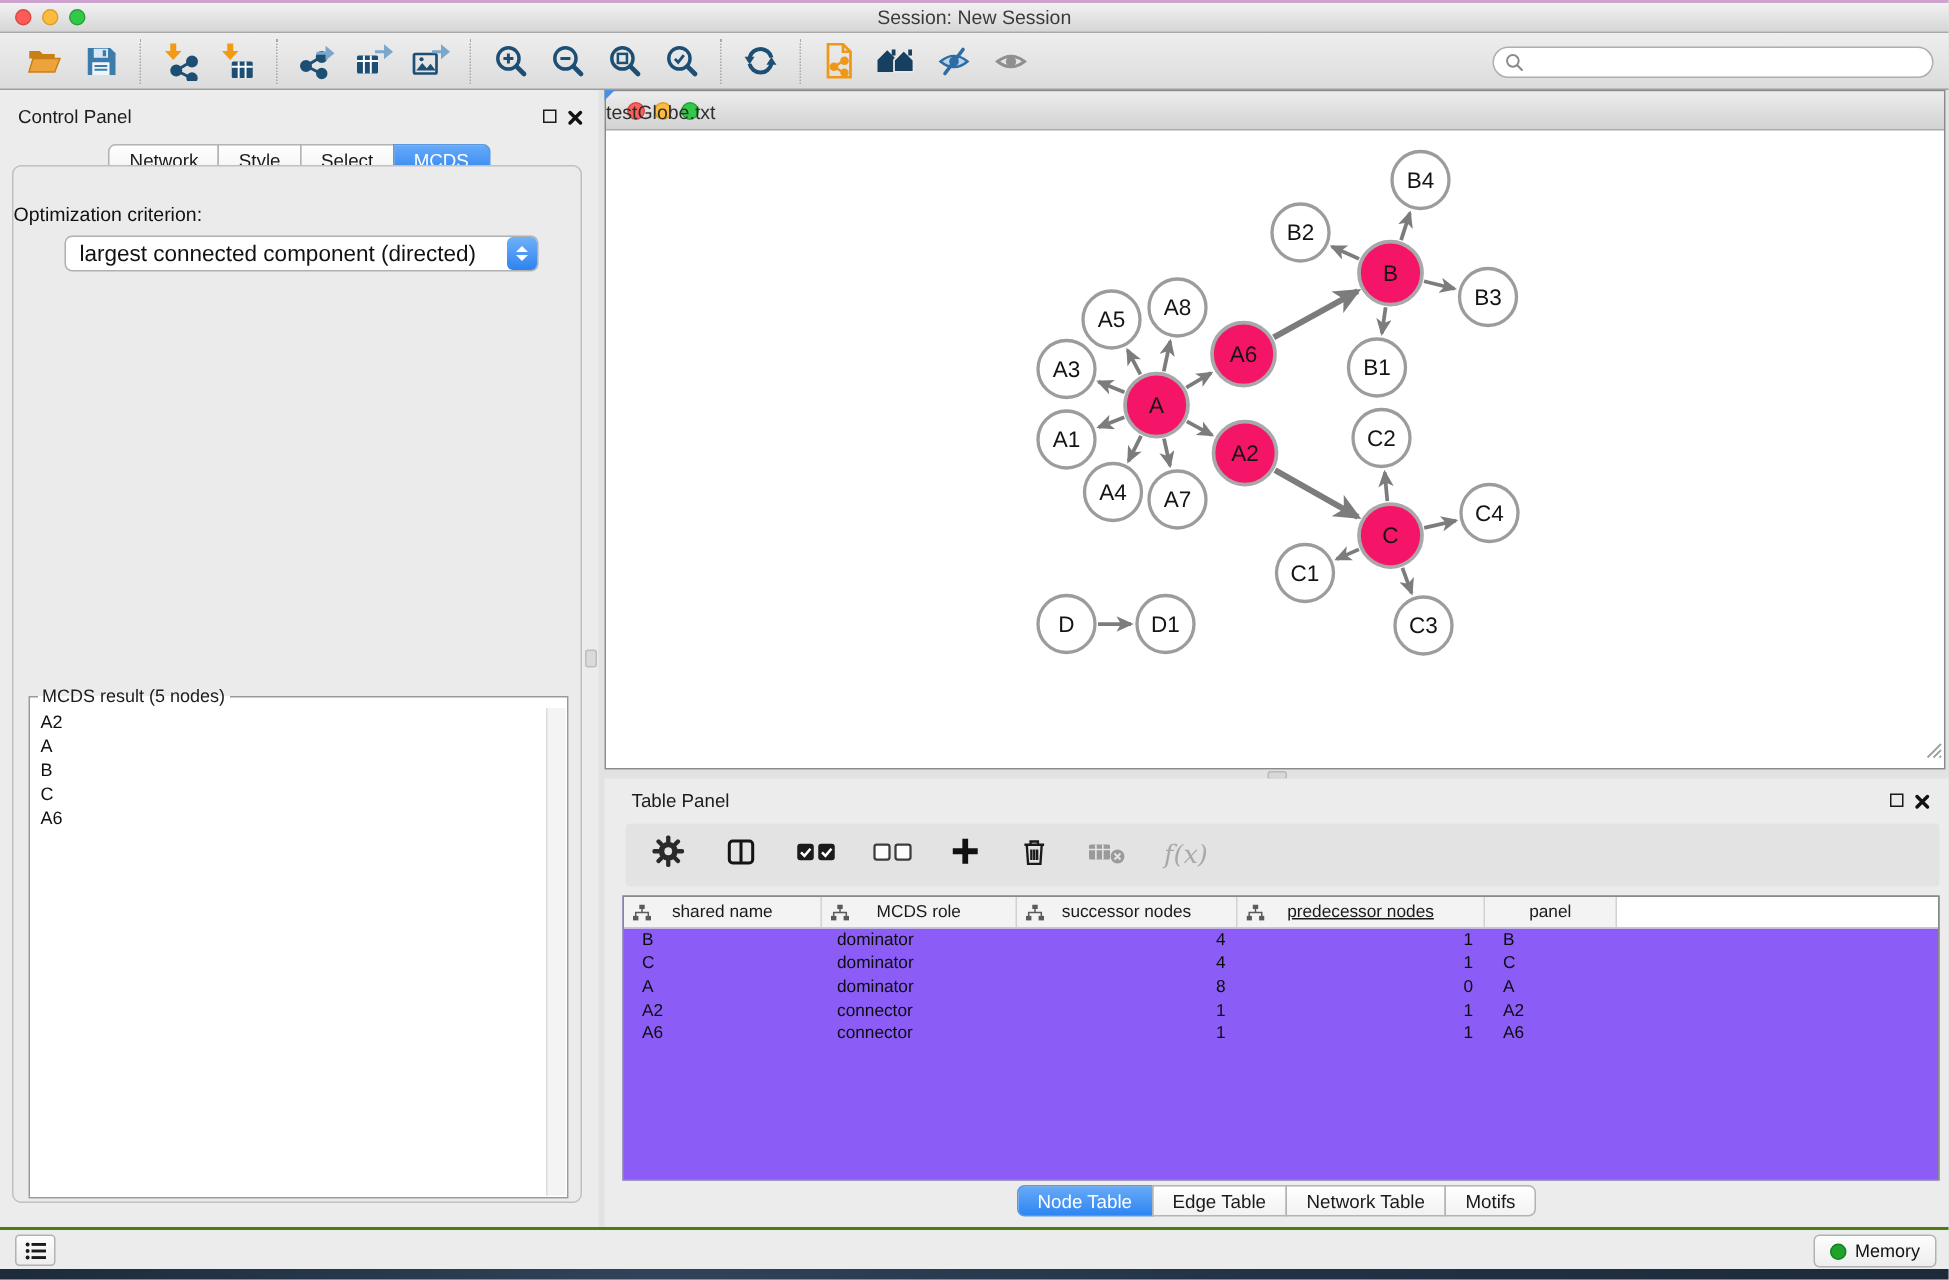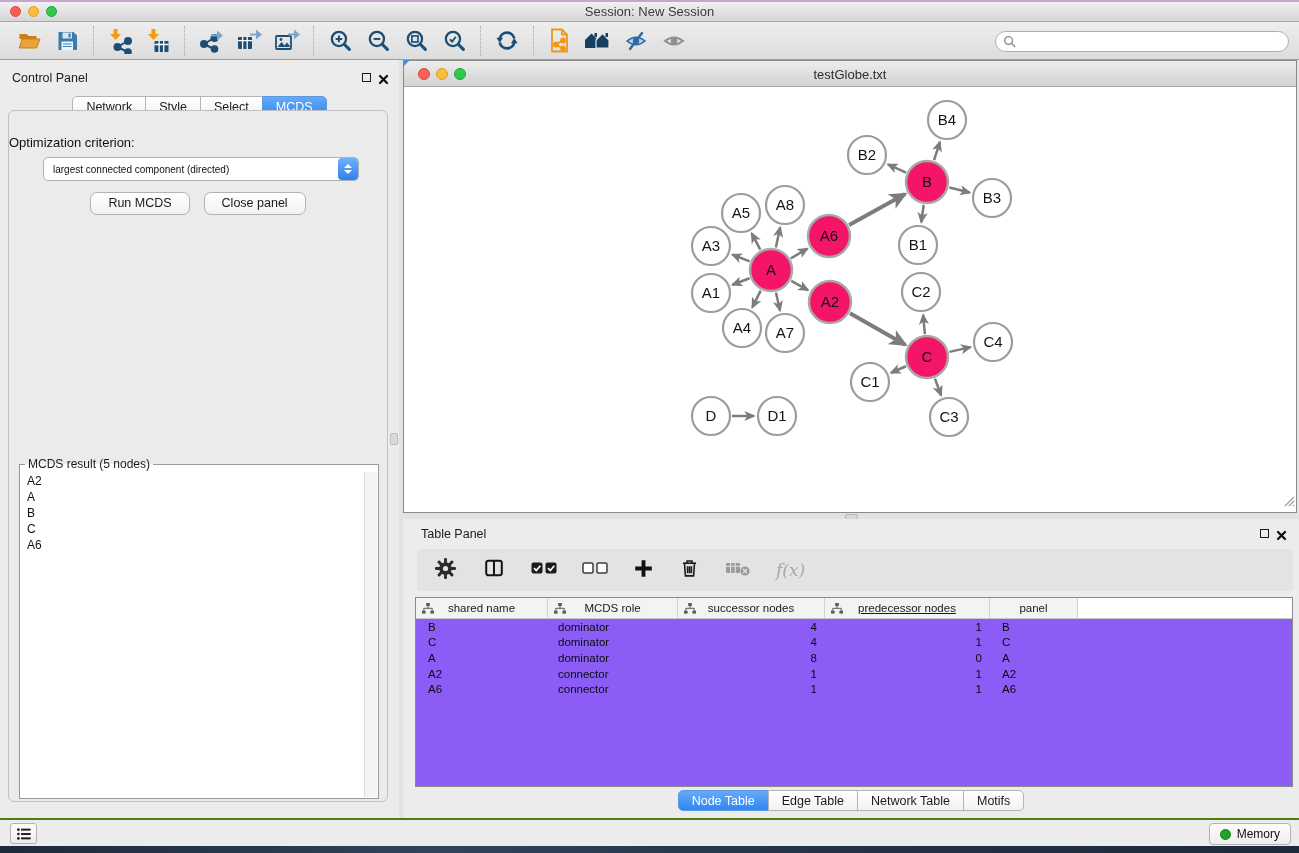--- a/index.html
+++ b/index.html
@@ -37,21 +37,21 @@
   .tab { height:21px; line-height:20px; padding:0 13px; background:linear-gradient(#ffffff,#f2f2f2);
     border:1px solid #b4b4b4; margin-left:-1px; font-size:12.5px; color:#1a1a1a; }
   .tab:first-child { border-radius:5px 0 0 5px; margin-left:0; }
   .tab:last-child { border-radius:0 5px 5px 0; }
   .tab.active { background:linear-gradient(#67aaf8,#2e86f2); color:#fff; border-color:#5d98de; }
   .cp-content { position:absolute; left:8px; right:11px; top:50px; bottom:16px;
     border:1px solid #c0c0c0; border-radius:6px; background:#ebebeb; }
   .opt-label { position:absolute; top:24px; width:100%; text-align:left; font-size:13px; color:#111; }
   .dropdown { position:absolute; left:34px; top:46px; width:316px; height:24px; background:#fff;
     border:1px solid #b0b0b0; border-radius:5px; display:flex; align-items:center; }
-  .dropdown .dd-text { flex:1; font-size:10px; color:#111; padding-left:9px; white-space:nowrap; }
+  .dropdown .dd-text { flex:1; font-size:15px; color:#111; padding-left:9px; white-space:nowrap; }
   .dd-stepper { width:20px; height:22px; margin-right:0px; border-radius:4px;
     background:linear-gradient(#6fb1fa,#2e82ef); display:flex; flex-direction:column; align-items:center; justify-content:center; gap:2px; }
   .dd-stepper i { display:block; width:0; height:0; border-left:4px solid transparent; border-right:4px solid transparent; }
   .dd-up { border-bottom:4px solid #fff; } .dd-down { border-top:4px solid #fff; }
   .btn-row { position:absolute; top:81px; width:100%; display:flex; justify-content:center; gap:14px; }
   .btn { height:23px; padding:0 17px; font-size:12.5px; color:#1a1a1a; background:linear-gradient(#ffffff,#f1f1f1);
     border:1px solid #b2b2b2; border-radius:7px; line-height:21px; }
   fieldset.result-box { position:absolute; left:10px; right:8px; top:346px; bottom:2px;
     border:1px solid #9a9a9a; background:#fff; }
   fieldset.result-box legend { font-size:12px; color:#1c1c1c; margin-left:5px; padding:0 3px; }
@@ -62,21 +62,21 @@
 
   
   .network-window { position:absolute; left:403px; top:60px; width:894px; height:453px;
     border:1px solid #8a8a8a; background:#fff; }
   .nw-corner { position:absolute; left:-1px; top:-1px; width:0; height:0;
     border-top:7px solid #4a90e2; border-right:7px solid transparent; z-index:5; }
   .nw-titlebar { position:absolute; left:0; top:0; width:100%; height:26px;
     background:linear-gradient(#ededed,#d2d2d2); border-bottom:1px solid #ababab; }
   .nw-lights { position:absolute; left:14px; top:7px; display:flex; gap:6px; }
   .nw-light { width:12px; height:12px; border-radius:50%; }
-  .nw-title { position:absolute; width:100%; top:6px; text-align:center; font-size:13px; color:#2e2e2e; }
+  .nw-title { position:absolute; width:100%; top:6px; text-align:left; font-size:13px; color:#2e2e2e; }
   .nw-canvas { position:absolute; left:0; top:27px; right:0; bottom:0; background:#fff; }
   .resize-grip { position:absolute; right:1px; bottom:1px; }
   .split-handle-h { position:absolute; left:845px; top:514px; width:13px; height:6px; background:#d8d8d8; border:1px solid #b9b9b9; border-radius:2px; }
 
   
   .table-panel { position:absolute; left:403px; top:519px; width:896px; height:299px; background:#ececec; }
   .tp-title { position:absolute; left:18px; top:8px; font-size:12.5px; color:#1c1c1c; }
   .tp-float { position:absolute; right:30px; top:10px; }
   .tp-close { position:absolute; right:12px; top:8px; }
   .tp-toolbar { position:absolute; left:14px; right:6px; top:30px; height:42px; background:#e3e3e3;
@@ -274,24 +274,20 @@
         <div class="tab active">MCDS</div>
       </div>
     <div class="cp-content">
       <div class="opt-label">Optimization criterion:</div>
       <div class="dropdown">
         <span class="dd-text">largest connected component (directed)</span>
         <span class="dd-stepper">
             <i class="dd-up"></i>
             <i class="dd-down"></i>
           </span>
-      </div>
-      <div class="btn-row">
-        <button class="btn">Run MCDS</button>
-        <button class="btn">Close panel</button>
       </div>
       <fieldset class="result-box">
         <legend>MCDS result (5 nodes)</legend>
         <div style="position:relative; width:100%; height:100%;">
           <div class="result-list" id="mcds-list">
               <div class="result-item">A2</div>
               <div class="result-item">A</div>
               <div class="result-item">B</div>
               <div class="result-item">C</div>
               <div class="result-item">A6</div>

